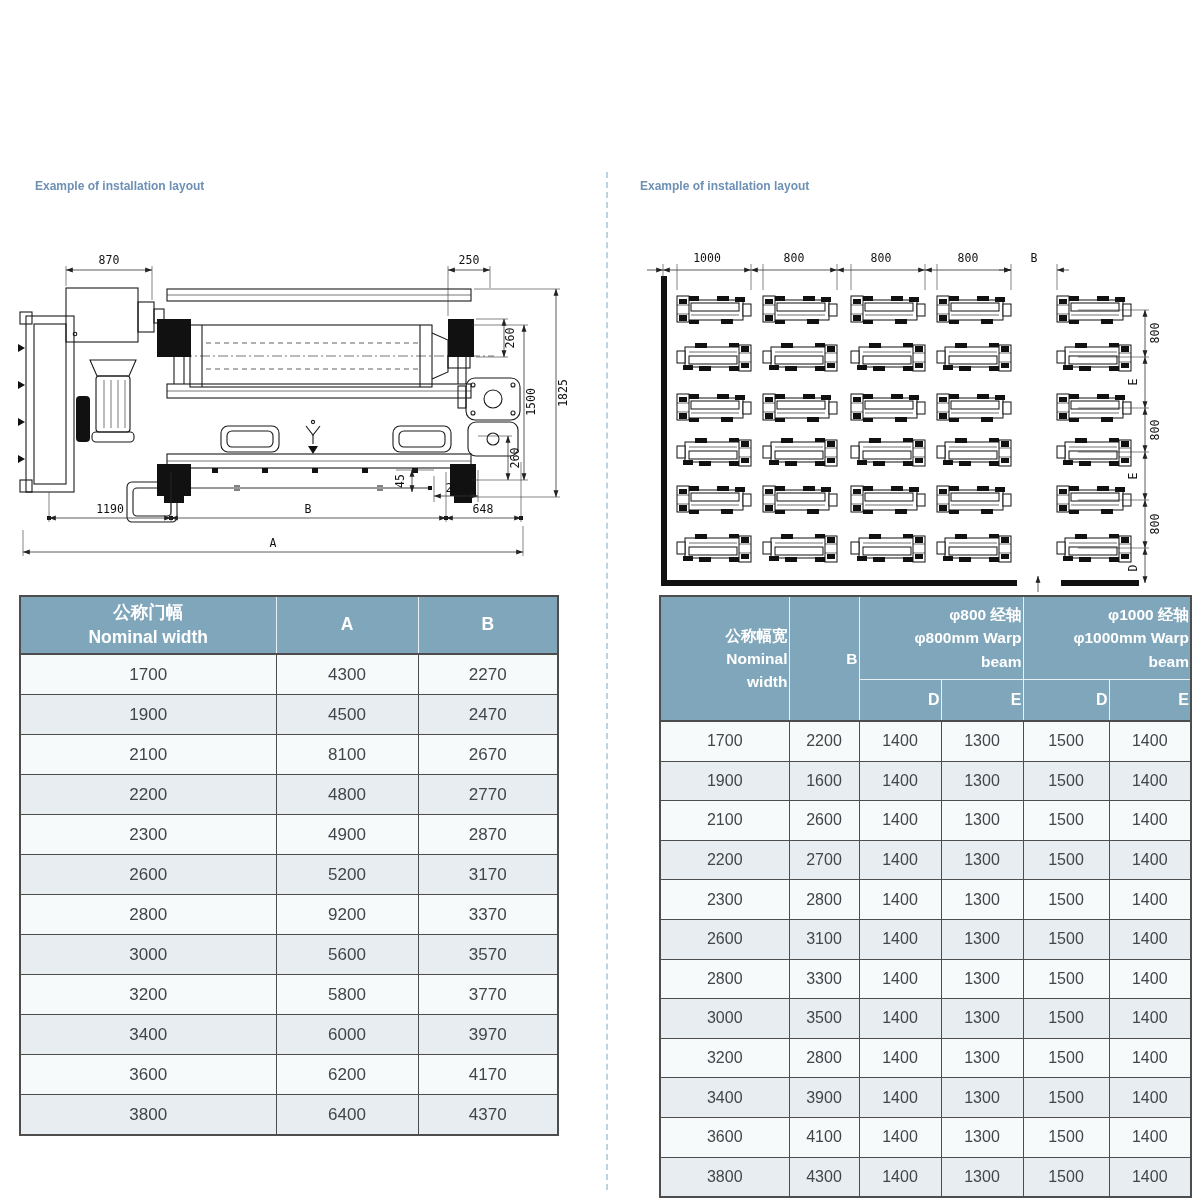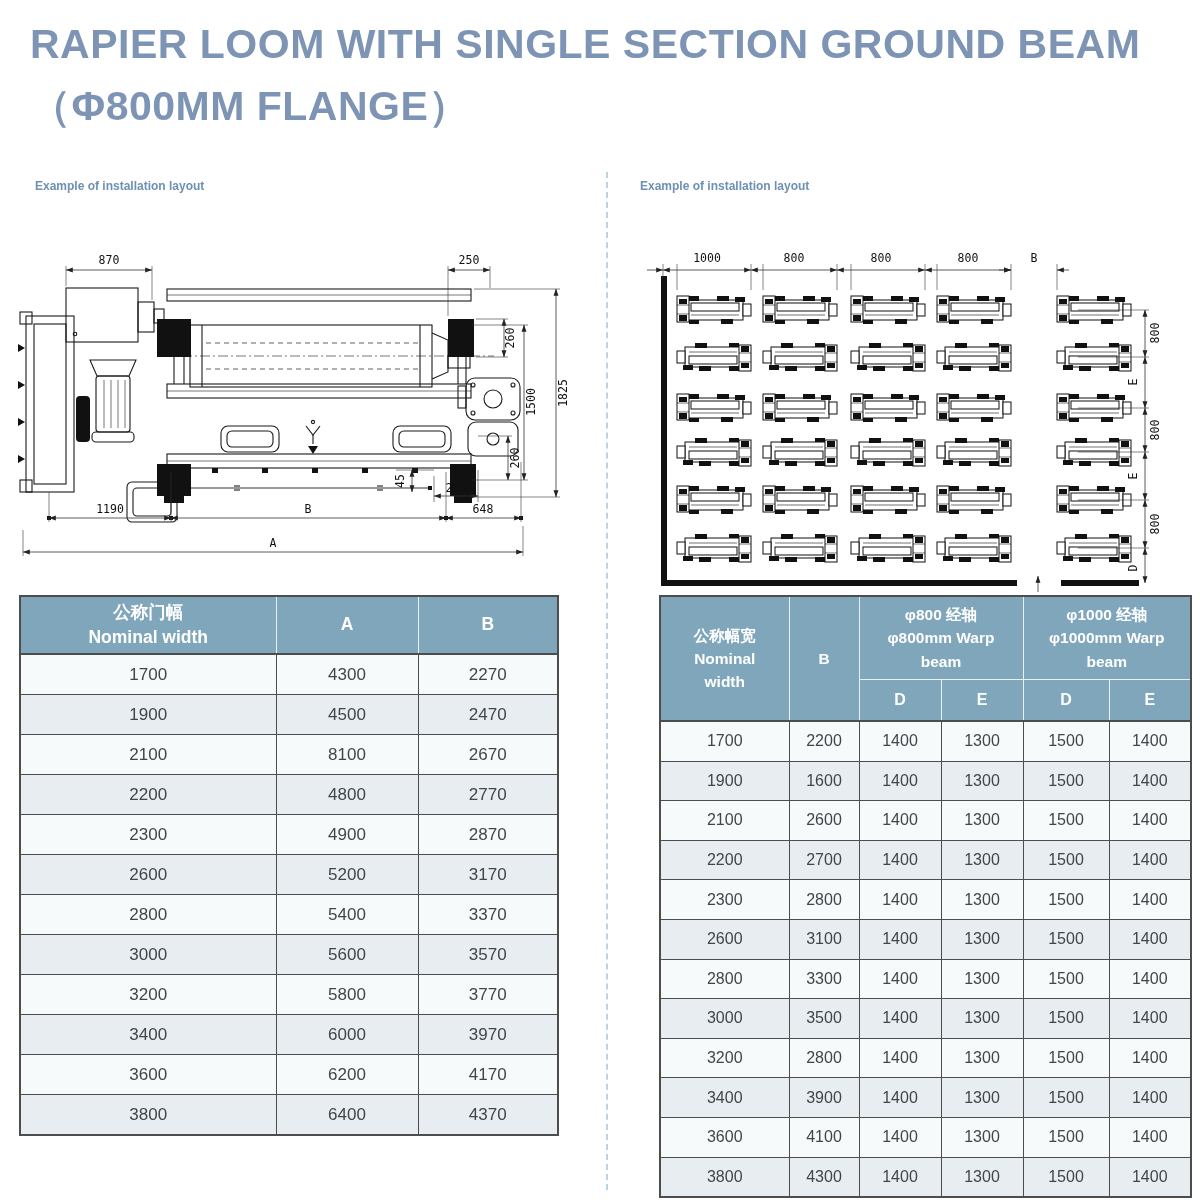--- a/index.html
+++ b/index.html
@@ -27,34 +27,30 @@
       vertical-align:middle;border:1px solid #e9f0f4;white-space:pre-line;}
   table.spec thead{border-bottom:2px solid #4d4d4d;}
   table.spec tbody td{border:1.6px solid #4d4d4d;text-align:center;vertical-align:middle;
       color:#41464b;}
   table.spec tbody tr:nth-child(odd) td{background:#f7fafb;}
   table.spec tbody tr:nth-child(even) td{background:#e8edf2;}
   #table-left{position:absolute;left:19px;top:595px;width:538px;padding-left:48px;}
   #table-left thead th{height:54px;font-size:17.5px;line-height:1.45;}
   #table-left tbody td{height:37px;font-size:17px;}
   #table-right{position:absolute;left:659px;top:595px;width:531px;}
-  #table-right thead th{font-size:15.5px;line-height:1.5;}
+  #table-right thead th{font-size:15.5px;line-height:1.5;text-align:right;}
   #table-right thead tr.t1 th{height:80px;}
   #table-right thead tr.t2 th{height:38px;font-size:16px;}
   #table-right tbody td{height:36.6px;font-size:16px;}
 </style>
 </head>
 <body>
 
 <div id="page">
 
-  <div id="title">
-    <div class="l1">RAPIER LOOM WITH SINGLE SECTION GROUND BEAM</div>
-    <div class="l2">（Φ800MM FLANGE）</div>
-  </div>
 
   <div class="seclabel" id="seclabel-left">Example of installation layout</div>
   <div class="seclabel" id="seclabel-right">Example of installation layout</div>
 
   <div id="divider"></div>
 
   <svg id="draw-left" class="draw" width="580" height="340" viewBox="0 0 580 340">
     <defs>
       <marker id="arwL" viewBox="0 0 10 10" refX="9.5" refY="5" markerWidth="9" markerHeight="9" orient="auto-start-reverse">
           <path d="M0,1.6 L10,5 L0,8.4 z" fill="#222"></path>
@@ -367,21 +363,21 @@
           <td>4900</td>
           <td>2870</td>
         </tr>
         <tr>
           <td>2600</td>
           <td>5200</td>
           <td>3170</td>
         </tr>
         <tr>
           <td>2800</td>
-          <td>5400</td>
+          <td>9200</td>
           <td>3370</td>
         </tr>
         <tr>
           <td>3000</td>
           <td>5600</td>
           <td>3570</td>
         </tr>
         <tr>
           <td>3200</td>
           <td>5800</td>

